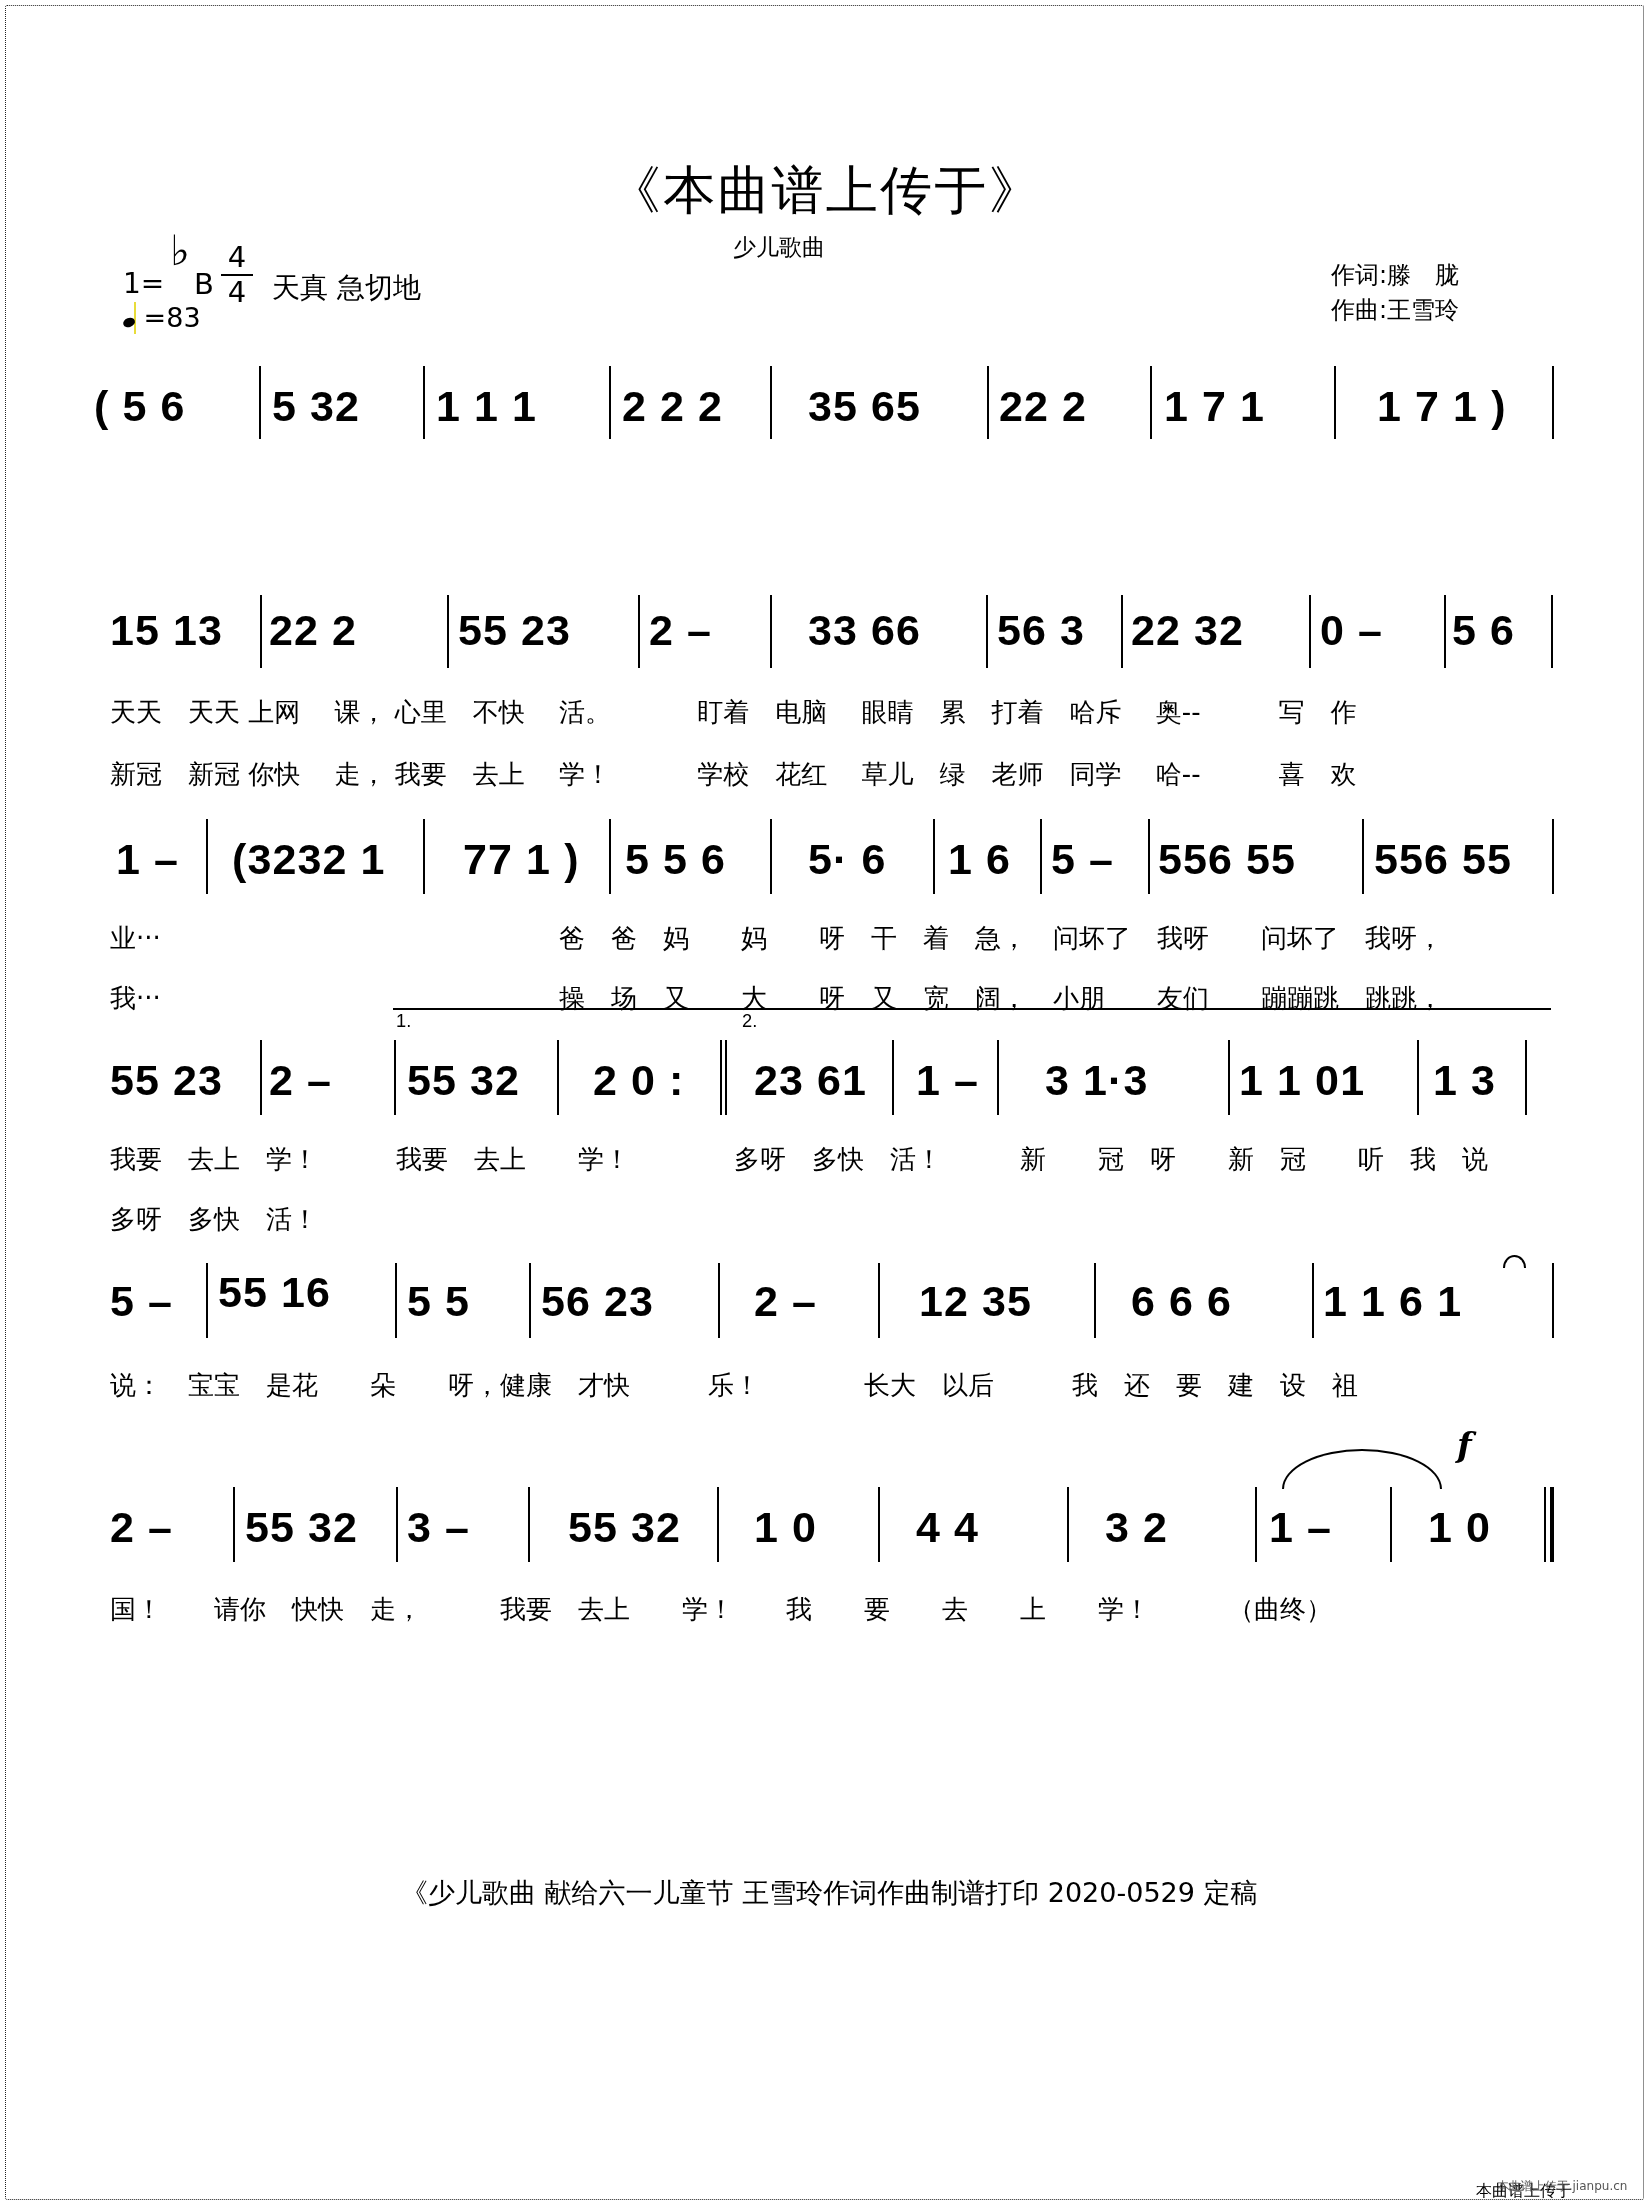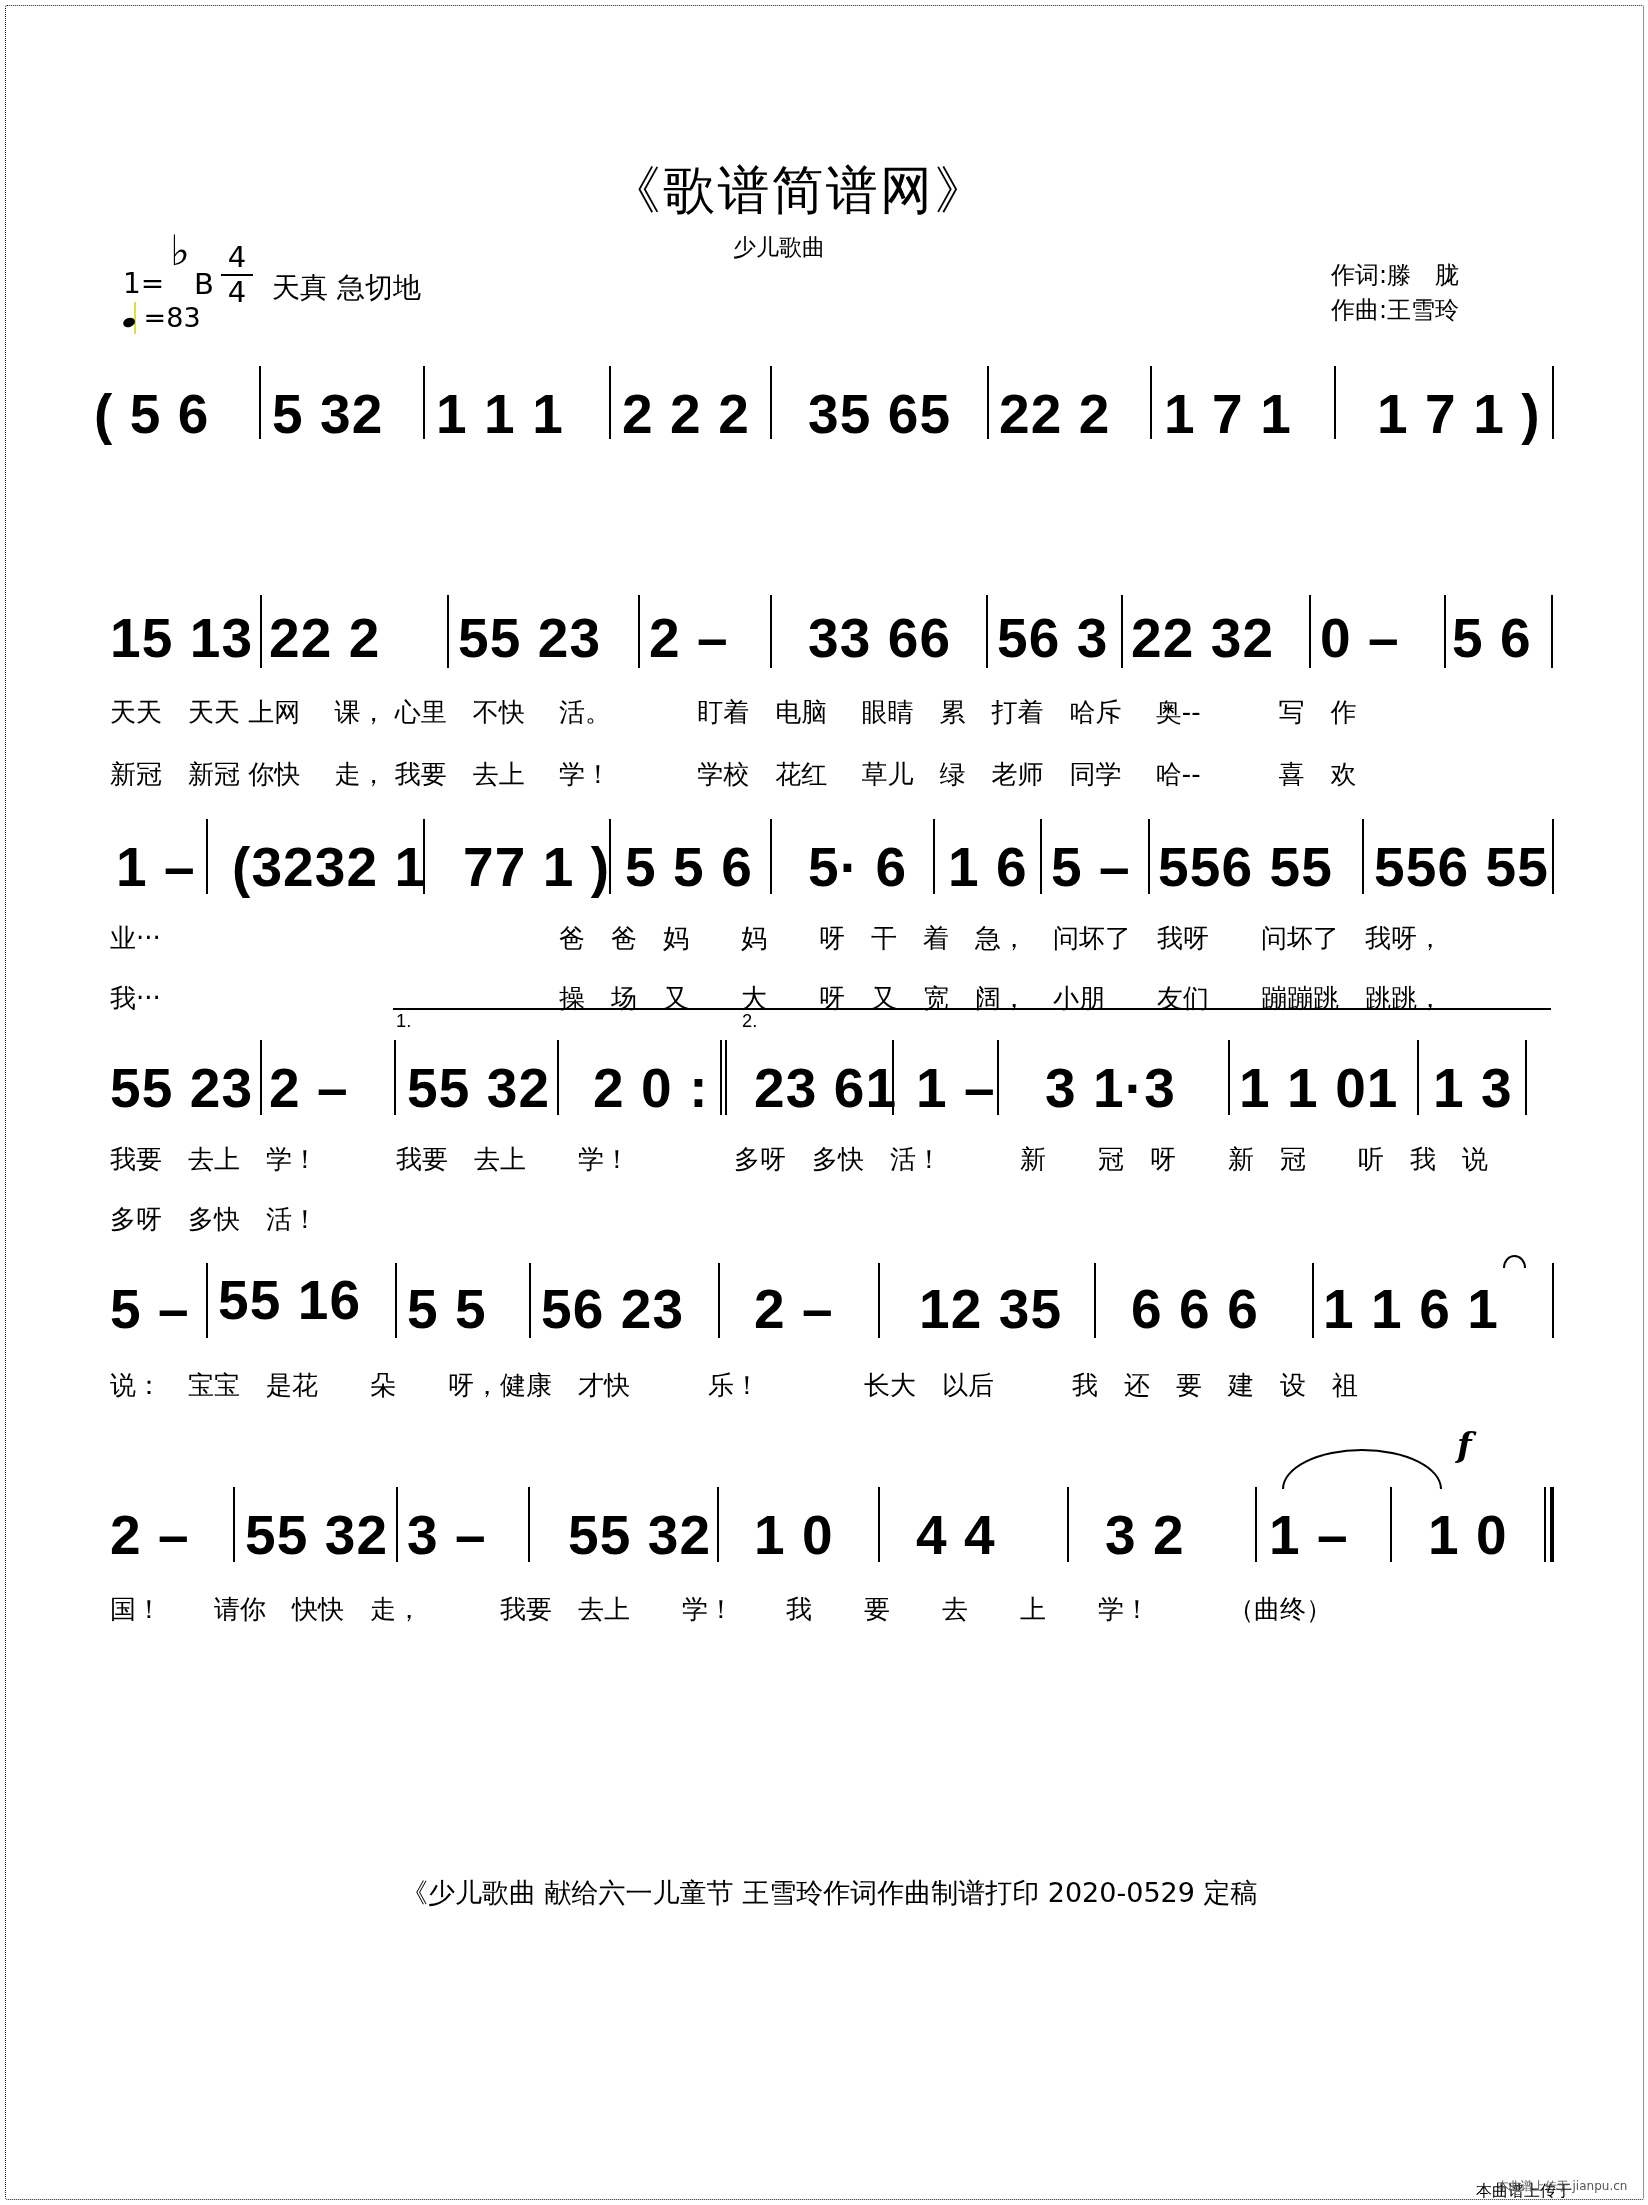--- a/index.html
+++ b/index.html
@@ -14,38 +14,38 @@
   .key { font-size: 28px; left: 123px; top: 267px; }
   .flat { font-family: "DejaVu Serif", serif; font-size: 42px; left: 170px; top: 226px; }
   .keyb { font-size: 29px; left: 194px; top: 267px; }
   .tsig { left: 221px; top: 242px; width: 32px; text-align: center; font-size: 29px; line-height: 31px; }
   .tsig .bar { height: 1.6px; background: #000; margin: 1.1px 0; }
   .mood { font-size: 28px; left: 272px; top: 269px; }
   .tempo { left: 123px; top: 302px; font-size: 27px; }
   .tempo .note { display: inline-block; width: 12px; height: 8.6px; background: #000; border-radius: 50%;
                  position: relative; top: 0; transform: rotate(-20deg); }
   .row { position: absolute; left: 0; width: 1649px; }
-  .notes { position: absolute; font-family: "Liberation Sans", sans-serif; font-weight: bold; font-size: 55px;
+  .notes { position: absolute; font-family: "Liberation Sans", sans-serif; font-weight: bold; font-size: 43px;
            white-space: nowrap; letter-spacing: 1.1px; }
   .bl { position: absolute; width: 2.2px; background: #000; }
   .lyr { position: absolute; font-size: 26px; white-space: nowrap; }
   .footer { font-size: 27px; left: 401px; top: 1875px; }
   .wm { font-size: 12px; right: 21.6px; bottom: 9.7px; color: #555; }
   .wm2 { font-size: 16px; left: 1476px; top: 2181px; }
   .volta { position: absolute; height: 2.2px; background: #000; }
   .volta-label { position: absolute; font-size: 18.3px; font-family: "Liberation Sans", sans-serif; }
   .dyn { font-family: "DejaVu Serif", serif; font-style: italic; font-weight: bold; font-size: 34px; }
   .slur { position: absolute; border: 2.2px solid #000; border-bottom: none; border-left-color: #000; border-radius: 50% 50% 0 0 / 100% 100% 0 0; }
 </style>
 </head>
 <body>
 
 <div class="frame"></div>
 
-<div class="abs title">《歌谱简谱网》</div>
+<div class="abs title">《本曲谱上传于》</div>
 <div class="abs subtitle">少儿歌曲</div>
 <div class="abs credit" style="top:259px">作词:滕　胧</div>
 <div class="abs credit" style="top:294px">作曲:王雪玲</div>
 
 <div class="abs key">1=</div>
 <div class="abs flat">♭</div>
 <div class="abs keyb">B</div>
 <div class="abs tsig">
   <div>4</div>
   <div class="bar"></div>

